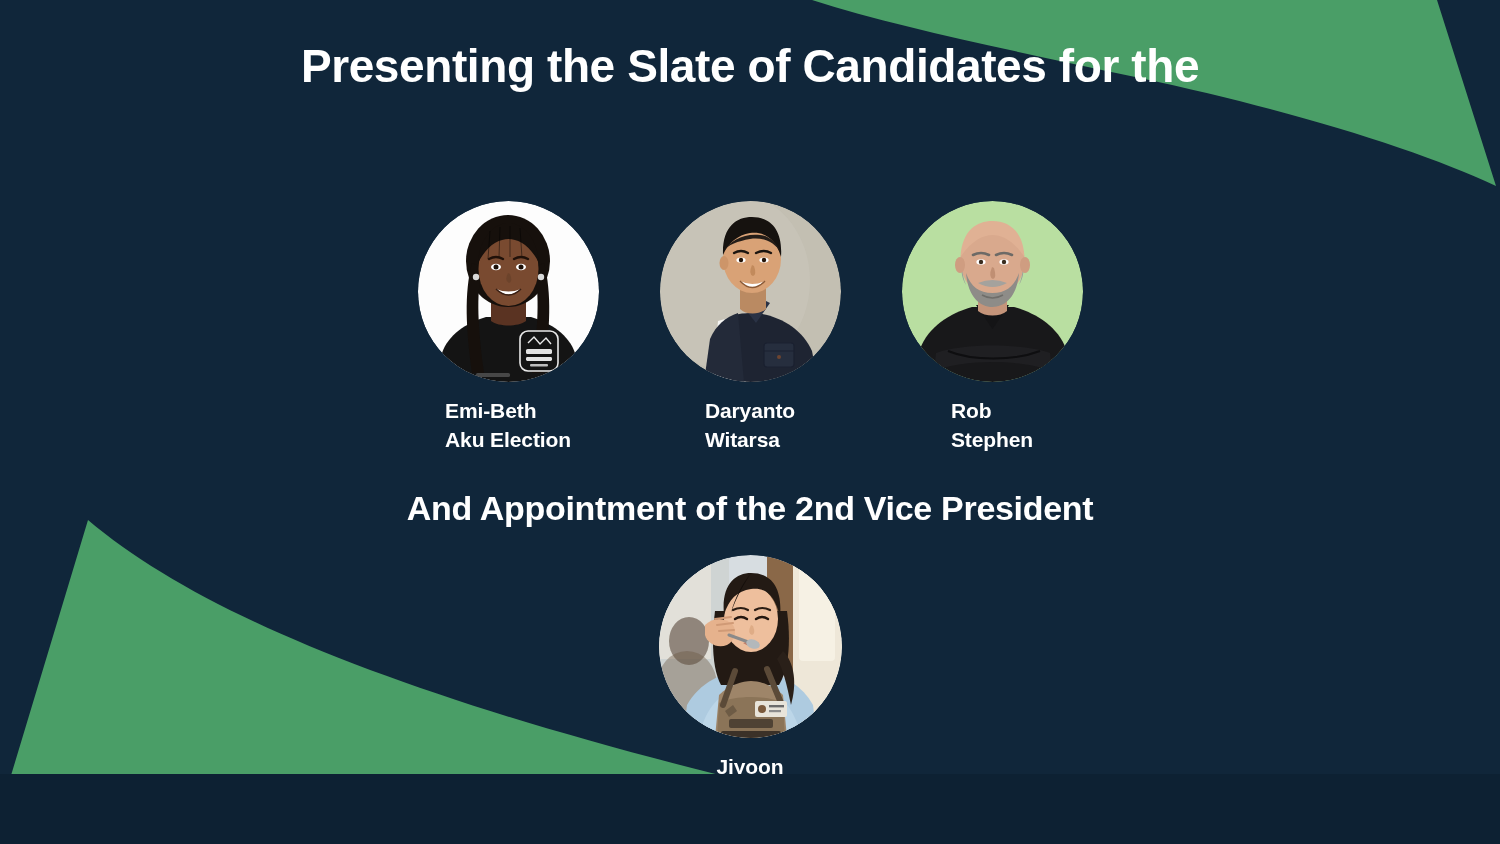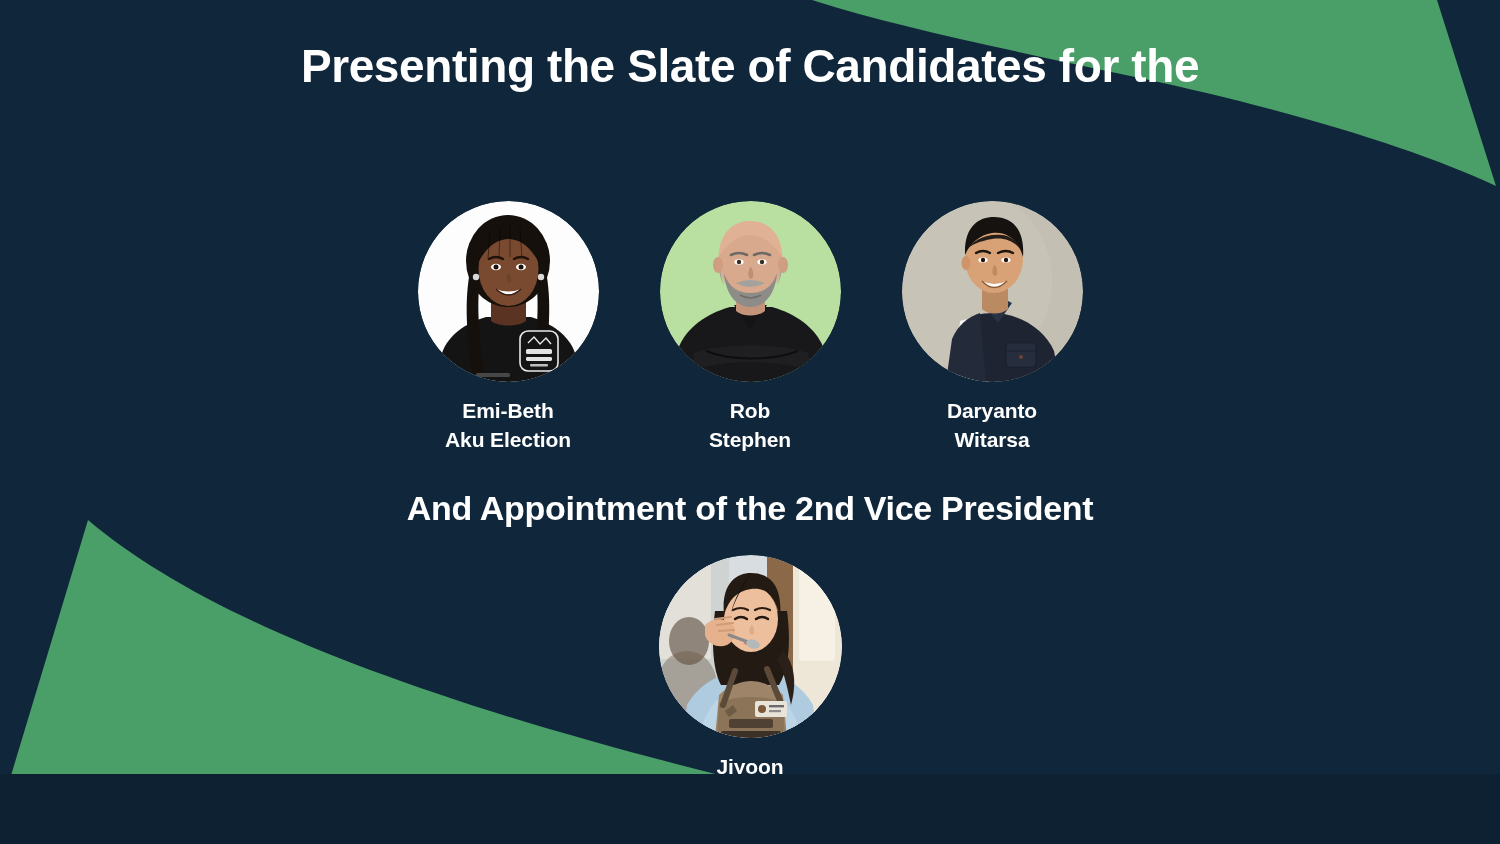--- a/index.html
+++ b/index.html
@@ -98,21 +98,20 @@
     overflow: hidden;
     position: relative;
     flex: none;
   }
   #vp-appointee .avatar { width: 183px; height: 183px; }
 
   .avatar svg { display: block; width: 100%; height: 100%; }
 
   .candidate-name {
     margin-top: 15px;
-    text-align: center;
     color: #ffffff;
     font-size: 21px;
     font-weight: bold;
     line-height: 28.5px;
     letter-spacing: -0.1px;
     white-space: nowrap;
   }
   #vp-appointee .candidate-name { margin-top: 15px; }
 </style>
 </head>
@@ -192,20 +191,74 @@
       <div class="candidate-name">
         <div>Emi-Beth</div>
         <div>Aku Election</div>
       </div>
     </div>
 
     <div class="candidate">
       <div class="avatar">
         <svg viewBox="0 0 181 181" aria-hidden="true">
           <defs>
+            <clipPath id="clipC">
+                <circle cx="90.5" cy="90.5" r="90.5"></circle>
+              </clipPath>
+          </defs>
+          <g clip-path="url(#clipC)">
+            <rect x="0" y="0" width="181" height="181" fill="#c3bfb2"></rect>
+
+            <ellipse cx="70" cy="80" rx="80" ry="90" fill="#cbc7bb" opacity="0.55"></ellipse>
+
+            <path d="M 52 181 L 58 120 L 86 112 L 86 181 Z" fill="#f4f4f2"></path>
+
+            <path d="M 74 114 C 104 106 140 122 152 150 L 158 181 L 74 181 Z" fill="#1e2432"></path>
+            <path d="M 44 181 L 50 138 C 56 124 66 116 78 112 L 84 181 Z" fill="#232a39"></path>
+
+            <path d="M 82 104 L 96 122 L 110 102 L 102 98 L 96 110 L 90 98 Z" fill="#2a3245"></path>
+
+            <rect x="104" y="142" width="30" height="24" rx="3" fill="#262e3e" stroke="#1a2030" stroke-width="1.2"></rect>
+            <path d="M 104 150 L 134 150" stroke="#1a2030" stroke-width="1.2"></path>
+            <circle cx="119" cy="156" r="2" fill="#6d4430"></circle>
+
+            <path d="M 80 84 L 106 84 L 106 108 C 99 114 86 114 80 108 Z" fill="#ba8a62"></path>
+
+            <ellipse cx="92" cy="58" rx="29" ry="34" fill="#d9a276"></ellipse>
+
+            <path d="M 63 54 C 62 26 76 16 92 16 C 110 16 123 28 121 56 C 116 38 104 30 90 32 C 78 34 68 42 63 54 Z" fill="#16120f"></path>
+            <path d="M 63 50 C 70 40 84 32 100 34 C 110 35 117 42 121 52 C 114 40 102 36 90 38 C 78 40 68 44 63 50 Z" fill="#241d18"></path>
+
+            <ellipse cx="64" cy="62" rx="4.5" ry="7" fill="#cd9569"></ellipse>
+
+            <path d="M 74 52 Q 81 48 88 52" stroke="#1c1510" stroke-width="2.4" fill="none" stroke-linecap="round"></path>
+            <path d="M 96 52 Q 104 48 111 52" stroke="#1c1510" stroke-width="2.4" fill="none" stroke-linecap="round"></path>
+
+            <ellipse cx="81" cy="59" rx="4.6" ry="2.6" fill="#ffffff"></ellipse>
+            <ellipse cx="104" cy="59" rx="4.6" ry="2.6" fill="#ffffff"></ellipse>
+            <circle cx="81" cy="59" r="2.2" fill="#231308"></circle>
+            <circle cx="104" cy="59" r="2.2" fill="#231308"></circle>
+
+            <path d="M 92 64 Q 88 73 93 75 Q 97 74 94 65" fill="#c28a5c"></path>
+
+            <path d="M 80 80 Q 92 92 105 80 Q 92 86 80 80 Z" fill="#ffffff"></path>
+            <path d="M 80 80 Q 92 93 105 80" stroke="#8b5a37" stroke-width="1.4" fill="none"></path>
+          </g>
+        </svg>
+      </div>
+      <div class="candidate-name">
+        <div>Daryanto</div>
+        <div>Witarsa</div>
+      </div>
+    </div>
+
+    <div class="candidate">
+      <div class="avatar">
+        <svg viewBox="0 0 181 181" aria-hidden="true">
+          <defs>
             <clipPath id="clipB">
                 <circle cx="90.5" cy="90.5" r="90.5"></circle>
               </clipPath>
           </defs>
           <g clip-path="url(#clipB)">
             <rect x="0" y="0" width="181" height="181" fill="#b9dfa1"></rect>
 
             <path d="M 18 181 L 18 148 C 26 126 48 112 70 106 L 112 106 C 134 112 156 126 164 148 L 164 181 Z" fill="#18181a"></path>
 
             <path d="M 34 152 C 60 142 120 142 148 152 L 150 170 C 118 158 62 158 32 170 Z" fill="#1f1f22"></path>
@@ -237,74 +290,20 @@
 
             <path d="M 64 72 C 66 96 78 106 90.5 106 C 103 106 115 96 117 72 C 112 86 104 92 90.5 92 C 77 92 69 86 64 72 Z" fill="#8e8c88"></path>
             <path d="M 76 82 Q 90.5 76 105 82 Q 90.5 90 76 82 Z" fill="#a4a29d"></path>
             <path d="M 80 94 Q 90.5 100 101 94" stroke="#6f6d69" stroke-width="1.6" fill="none"></path>
           </g>
         </svg>
       </div>
       <div class="candidate-name">
         <div>Rob</div>
         <div>Stephen</div>
-      </div>
-    </div>
-
-    <div class="candidate">
-      <div class="avatar">
-        <svg viewBox="0 0 181 181" aria-hidden="true">
-          <defs>
-            <clipPath id="clipC">
-                <circle cx="90.5" cy="90.5" r="90.5"></circle>
-              </clipPath>
-          </defs>
-          <g clip-path="url(#clipC)">
-            <rect x="0" y="0" width="181" height="181" fill="#c3bfb2"></rect>
-
-            <ellipse cx="70" cy="80" rx="80" ry="90" fill="#cbc7bb" opacity="0.55"></ellipse>
-
-            <path d="M 52 181 L 58 120 L 86 112 L 86 181 Z" fill="#f4f4f2"></path>
-
-            <path d="M 74 114 C 104 106 140 122 152 150 L 158 181 L 74 181 Z" fill="#1e2432"></path>
-            <path d="M 44 181 L 50 138 C 56 124 66 116 78 112 L 84 181 Z" fill="#232a39"></path>
-
-            <path d="M 82 104 L 96 122 L 110 102 L 102 98 L 96 110 L 90 98 Z" fill="#2a3245"></path>
-
-            <rect x="104" y="142" width="30" height="24" rx="3" fill="#262e3e" stroke="#1a2030" stroke-width="1.2"></rect>
-            <path d="M 104 150 L 134 150" stroke="#1a2030" stroke-width="1.2"></path>
-            <circle cx="119" cy="156" r="2" fill="#6d4430"></circle>
-
-            <path d="M 80 84 L 106 84 L 106 108 C 99 114 86 114 80 108 Z" fill="#ba8a62"></path>
-
-            <ellipse cx="92" cy="58" rx="29" ry="34" fill="#d9a276"></ellipse>
-
-            <path d="M 63 54 C 62 26 76 16 92 16 C 110 16 123 28 121 56 C 116 38 104 30 90 32 C 78 34 68 42 63 54 Z" fill="#16120f"></path>
-            <path d="M 63 50 C 70 40 84 32 100 34 C 110 35 117 42 121 52 C 114 40 102 36 90 38 C 78 40 68 44 63 50 Z" fill="#241d18"></path>
-
-            <ellipse cx="64" cy="62" rx="4.5" ry="7" fill="#cd9569"></ellipse>
-
-            <path d="M 74 52 Q 81 48 88 52" stroke="#1c1510" stroke-width="2.4" fill="none" stroke-linecap="round"></path>
-            <path d="M 96 52 Q 104 48 111 52" stroke="#1c1510" stroke-width="2.4" fill="none" stroke-linecap="round"></path>
-
-            <ellipse cx="81" cy="59" rx="4.6" ry="2.6" fill="#ffffff"></ellipse>
-            <ellipse cx="104" cy="59" rx="4.6" ry="2.6" fill="#ffffff"></ellipse>
-            <circle cx="81" cy="59" r="2.2" fill="#231308"></circle>
-            <circle cx="104" cy="59" r="2.2" fill="#231308"></circle>
-
-            <path d="M 92 64 Q 88 73 93 75 Q 97 74 94 65" fill="#c28a5c"></path>
-
-            <path d="M 80 80 Q 92 92 105 80 Q 92 86 80 80 Z" fill="#ffffff"></path>
-            <path d="M 80 80 Q 92 93 105 80" stroke="#8b5a37" stroke-width="1.4" fill="none"></path>
-          </g>
-        </svg>
-      </div>
-      <div class="candidate-name">
-        <div>Daryanto</div>
-        <div>Witarsa</div>
       </div>
     </div>
 
   </div>
 
   <div class="subtitle-block">
     <div class="subtitle-line">And Appointment of the 2nd Vice President</div>
   </div>
 
   <div class="candidate-row" id="vp-appointee">

